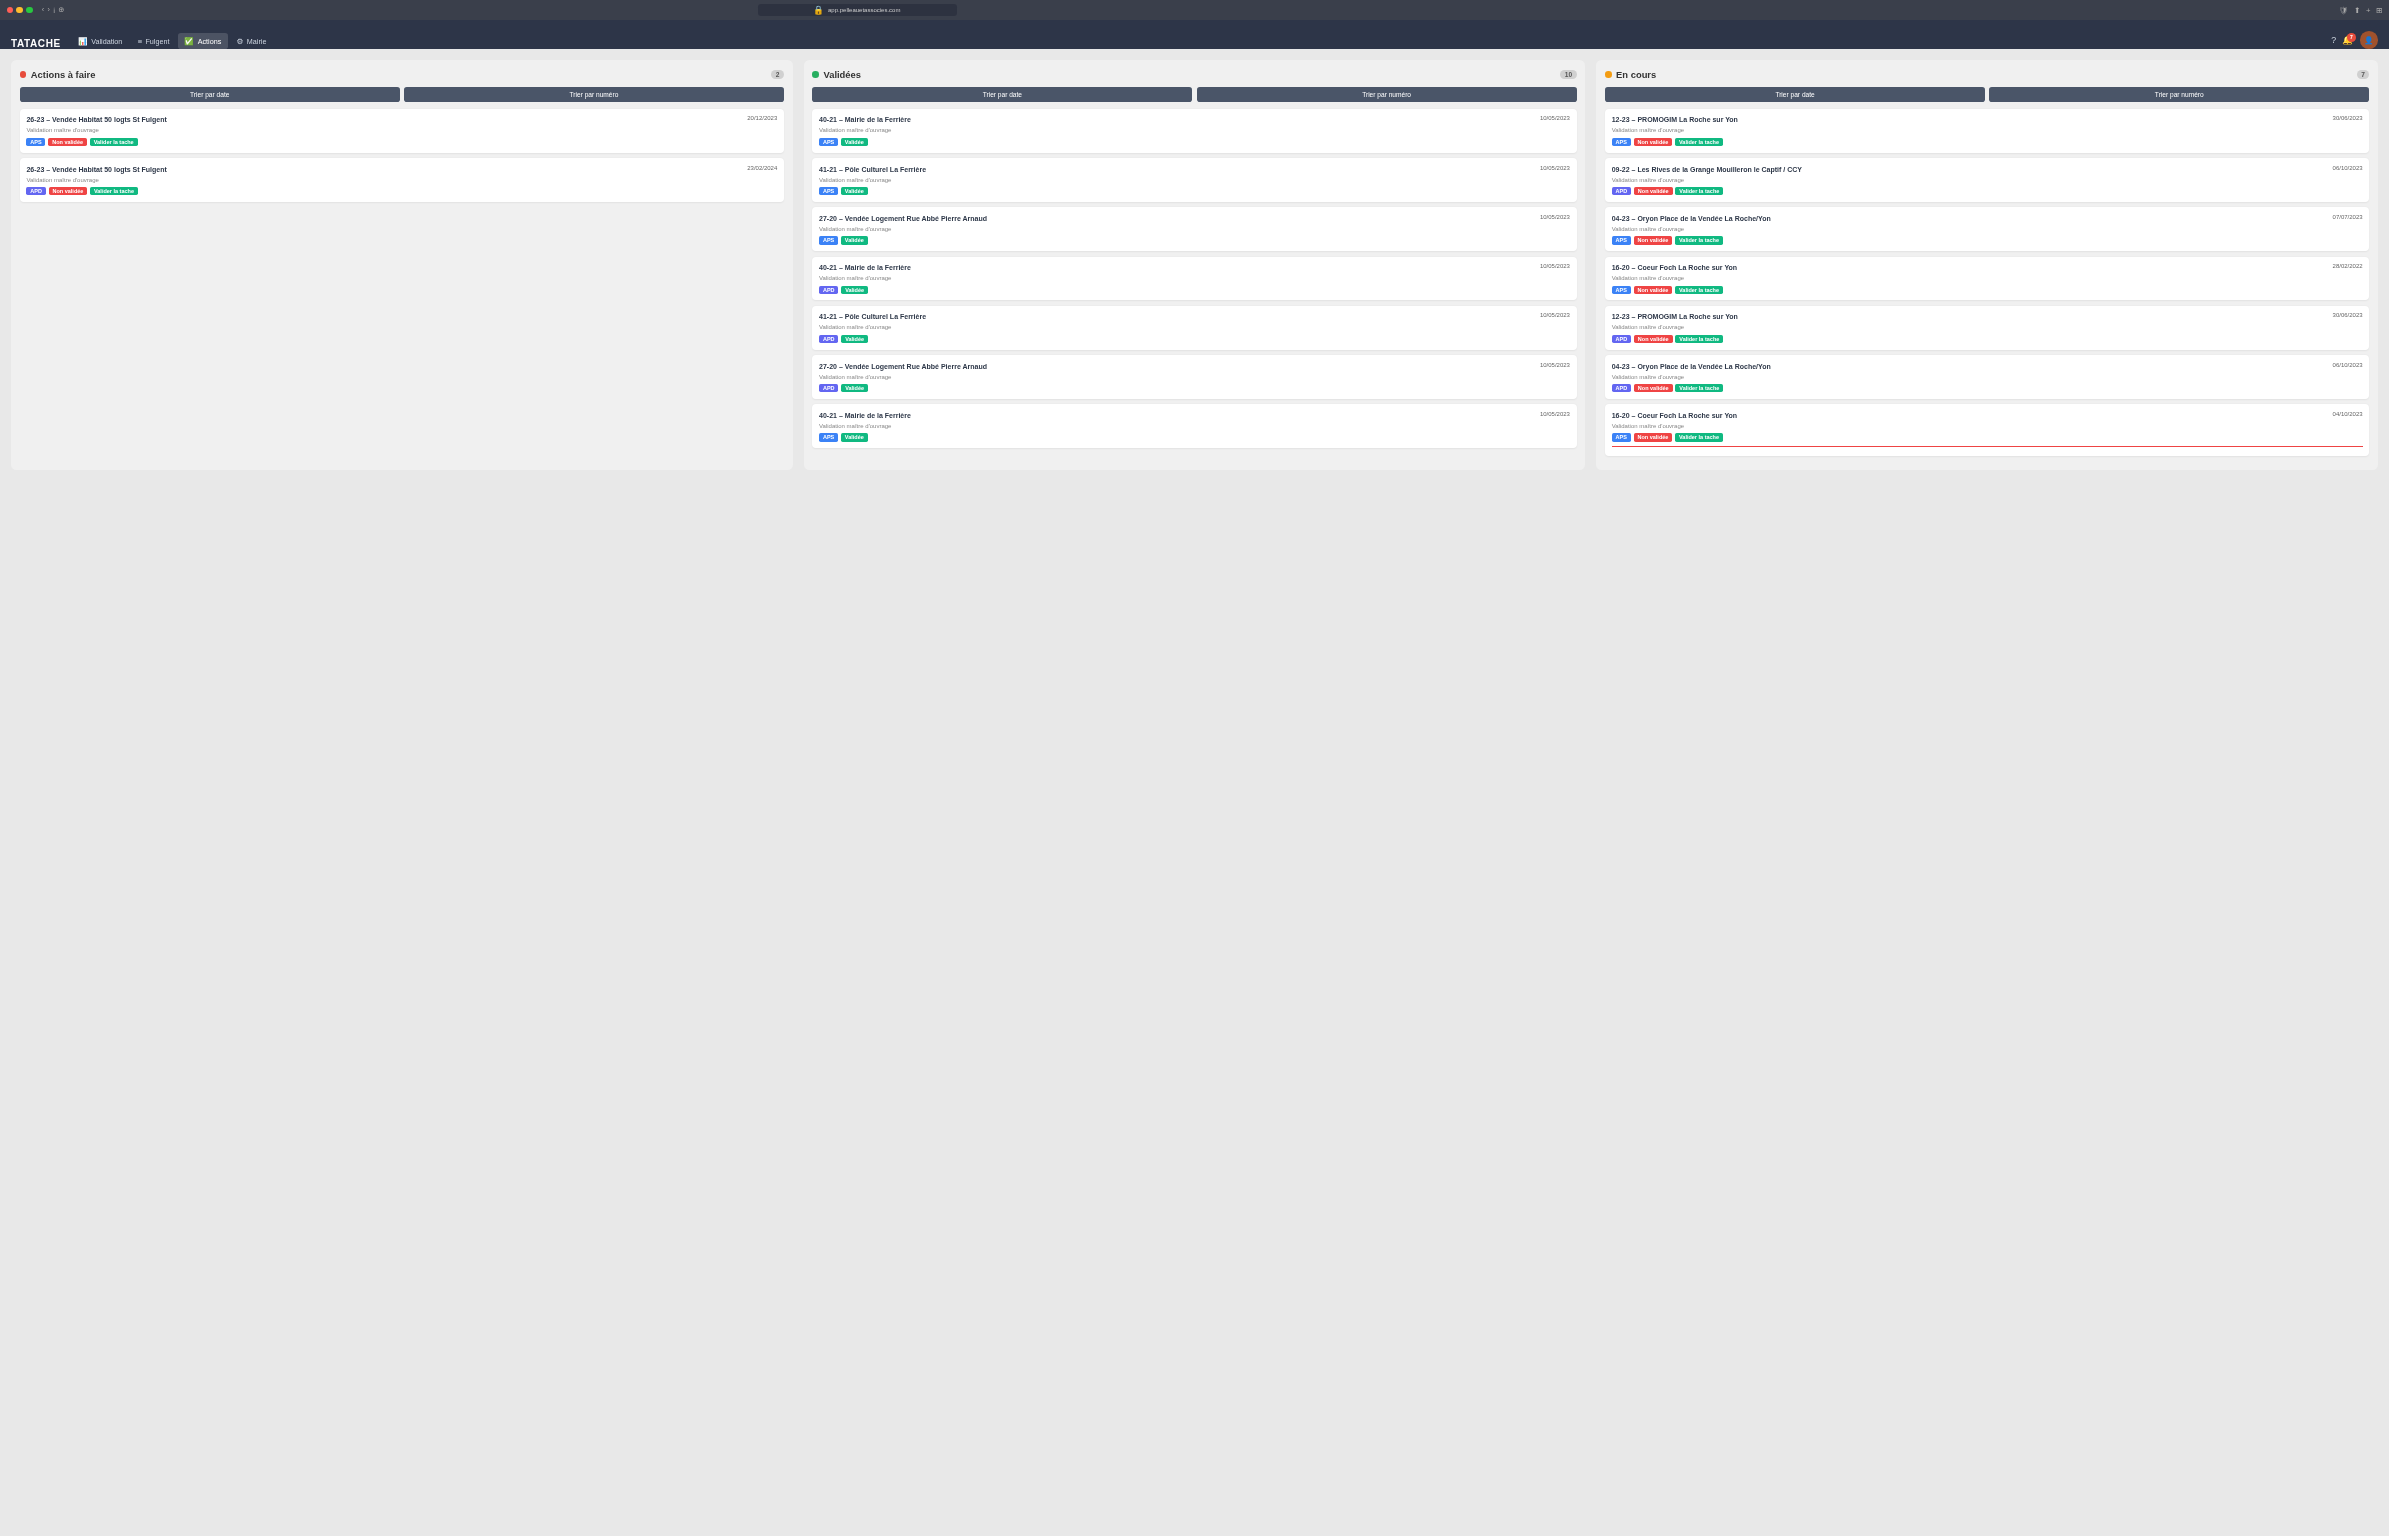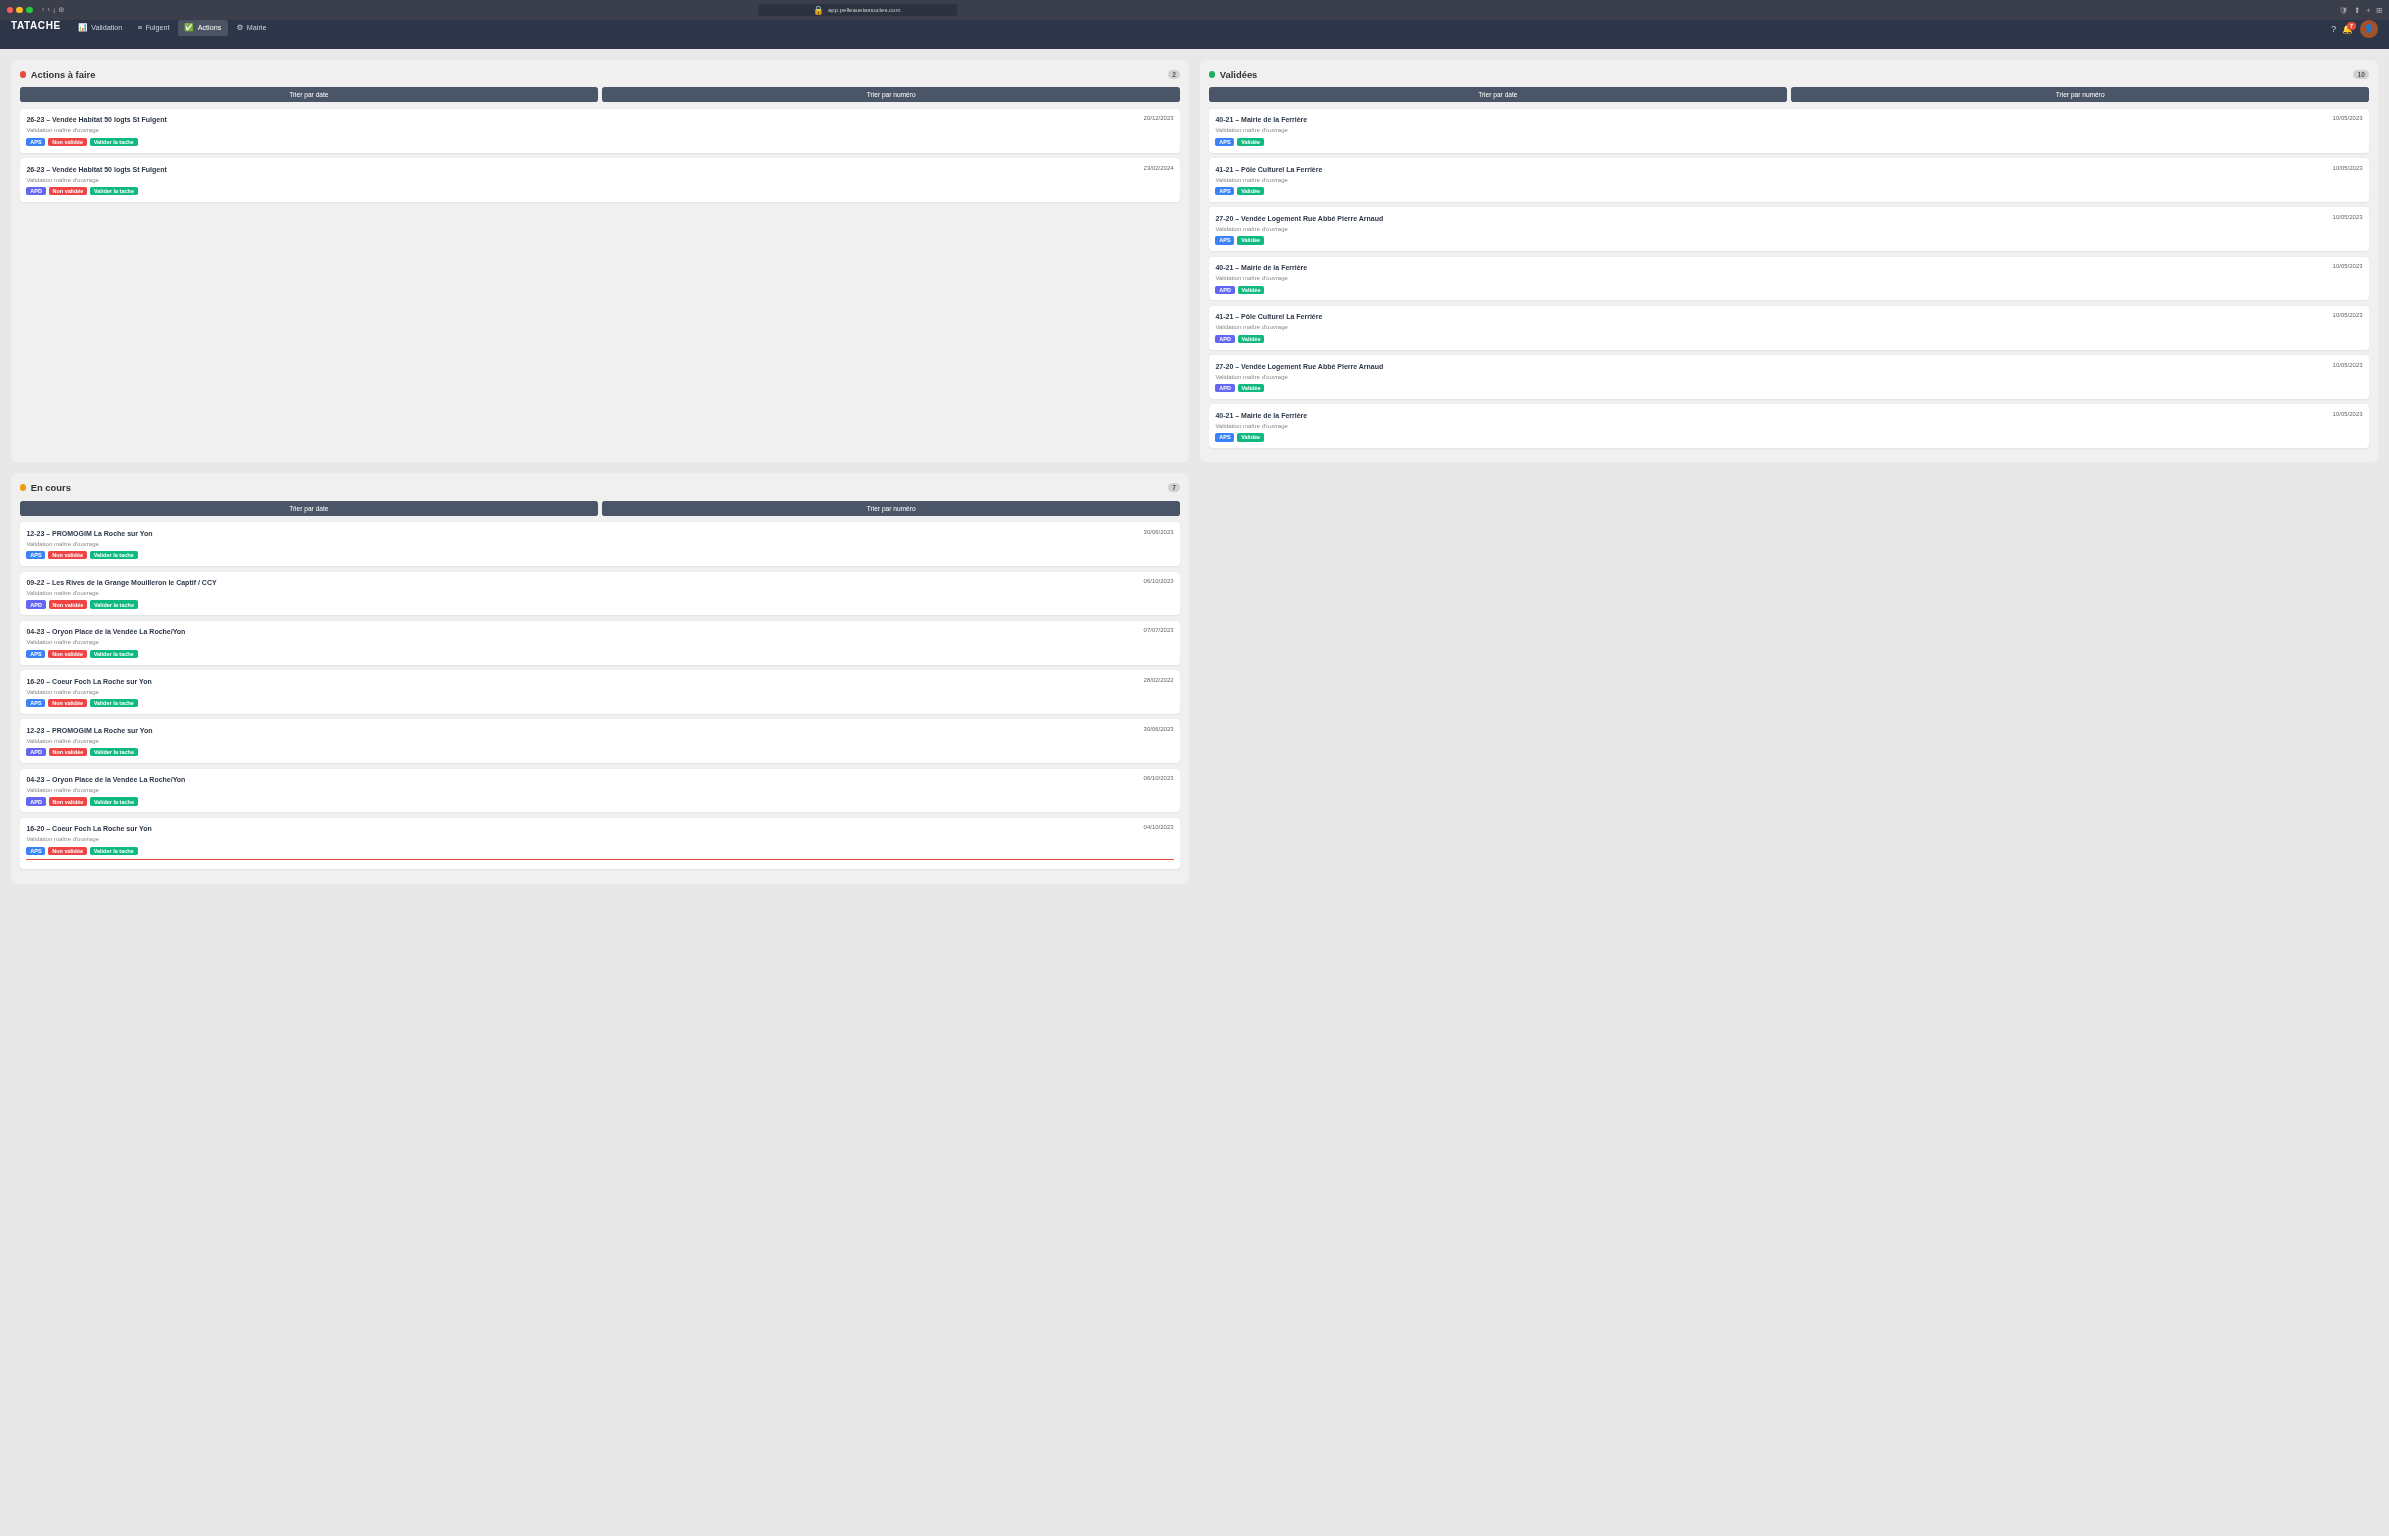--- a/index.html
+++ b/index.html
@@ -40,21 +40,21 @@
     }
     .address-text { color: #ccc; font-size: 6px; }
     .browser-actions { margin-left: auto; display: flex; gap: 5.5px; }
     .browser-action-btn { color: #aaa; font-size: 7.7px; }
 
     
     .app-nav {
       background: #2d3548;
       height: 29px;
       display: flex;
-      align-items: flex-start;
+      align-items: flex-end;
       padding: 0 11px;
       gap: 2.2px;
     }
     .app-logo {
       color: white;
       font-weight: 700;
       font-size: 10px;
       letter-spacing: 0.6px;
       margin-right: 8.8px;
     }
@@ -77,21 +77,21 @@
     .avatar { width: 17.7px; height: 17.7px; border-radius: 50%; background: #a0522d; display: flex; align-items: center; justify-content: center; color: white; font-size: 7.7px; }
     .notif-badge { position: relative; }
     .badge-dot { position: absolute; top: -2.2px; right: -2.2px; width: 8.8px; height: 8.8px; background: #e74c3c; border-radius: 50%; display: flex; align-items: center; justify-content: center; color: white; font-size: 5px; font-weight: 700; }
 
     
     .main {
       padding: 11px;
     }
     .kanban {
       display: grid;
-      grid-template-columns: 1fr 1fr;
+      grid-template-columns: 1fr 1fr 1fr;
       gap: 11px;
     }
     .column {
       background: #f0f0f0;
       border-radius: 5.5px;
       padding: 8.8px;
     }
     .column-header {
       display: flex;
       align-items: center;

